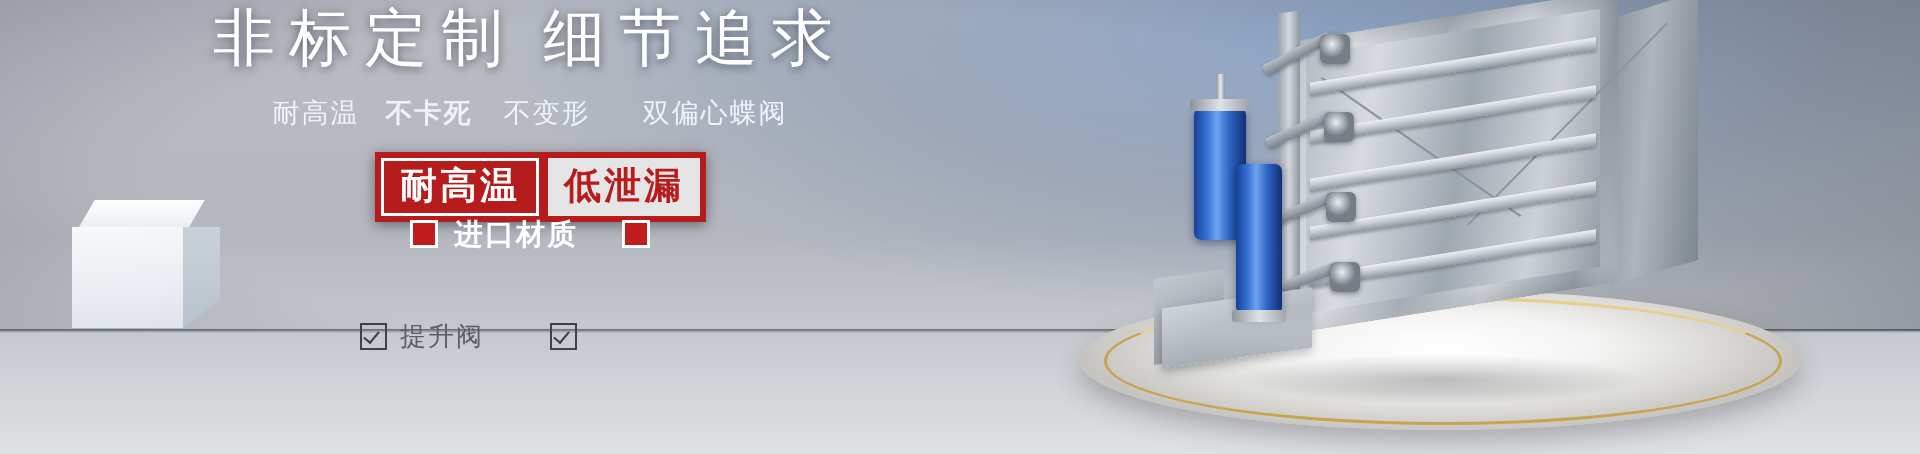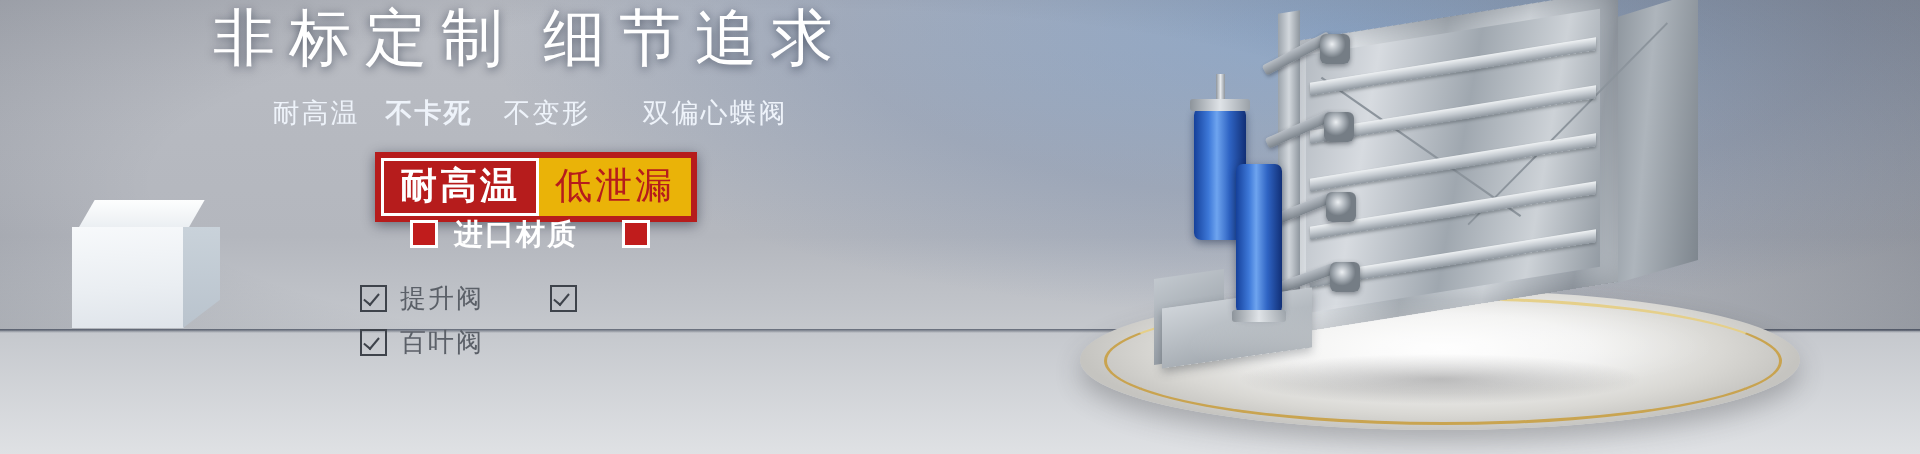--- a/index.html
+++ b/index.html
@@ -98,27 +98,28 @@
     color:#ffffff;
     font-size:37px;
     line-height:37px;
     letter-spacing:3px;
     font-weight:700;
     padding:6px 16px 9px 16px;
     border:3px solid #ffffff;
   }
   .badge-white{
     display:flex;align-items:center;justify-content:center;
-    background:#eab308;
+    background:#e5e5e5;
     color:#b61c1c;
     font-size:37px;
     line-height:37px;
     letter-spacing:3px;
-    font-weight:400;
+    font-weight:700;
     padding:6px 16px 9px 16px;
+    margin-left:9px;
   }
 
   
   .features{
     position:absolute;left:0;top:218px;width:1060px;
     display:flex;align-items:center;justify-content:center;
     gap:44px;
   }
   .feat{display:flex;align-items:center;gap:16px;}
   .sq{
@@ -135,21 +136,21 @@
     font-weight:700;
     white-space:nowrap;
   }
 
   
   .checklist{
     position:absolute;left:360px;top:283px;
     width:560px;
   }
   .crow{display:flex;align-items:center;margin-bottom:14px;}
-  .citem{display:flex;align-items:center;}
+  .citem{display:flex;align-items:center;margin-top:38px;}
   .citem.c-a{width:190px;}
   .cbox{
     width:23px;height:23px;
     border:2px solid #3e434b;
     position:relative;
     margin-right:13px;
     flex:0 0 auto;
   }
   .cbox::after{
     content:"";
@@ -339,24 +340,20 @@
       <div class="crow">
         <div class="citem c-a">
           <span class="cbox"></span>
           <span class="clabel">提升阀</span>
         </div>
         <div class="citem">
           <span class="cbox"></span>
         </div>
       </div>
       <div class="crow">
-        <div class="citem c-a">
-          <span class="cbox"></span>
-          <span class="clabel">百叶阀</span>
-        </div>
       </div>
     </div>
 
   </div>
 
   <div class="scene">
 
     <div class="pedestal"></div>
     <div class="pedestal-shadow"></div>
     <div class="pedestal-ring"></div>

